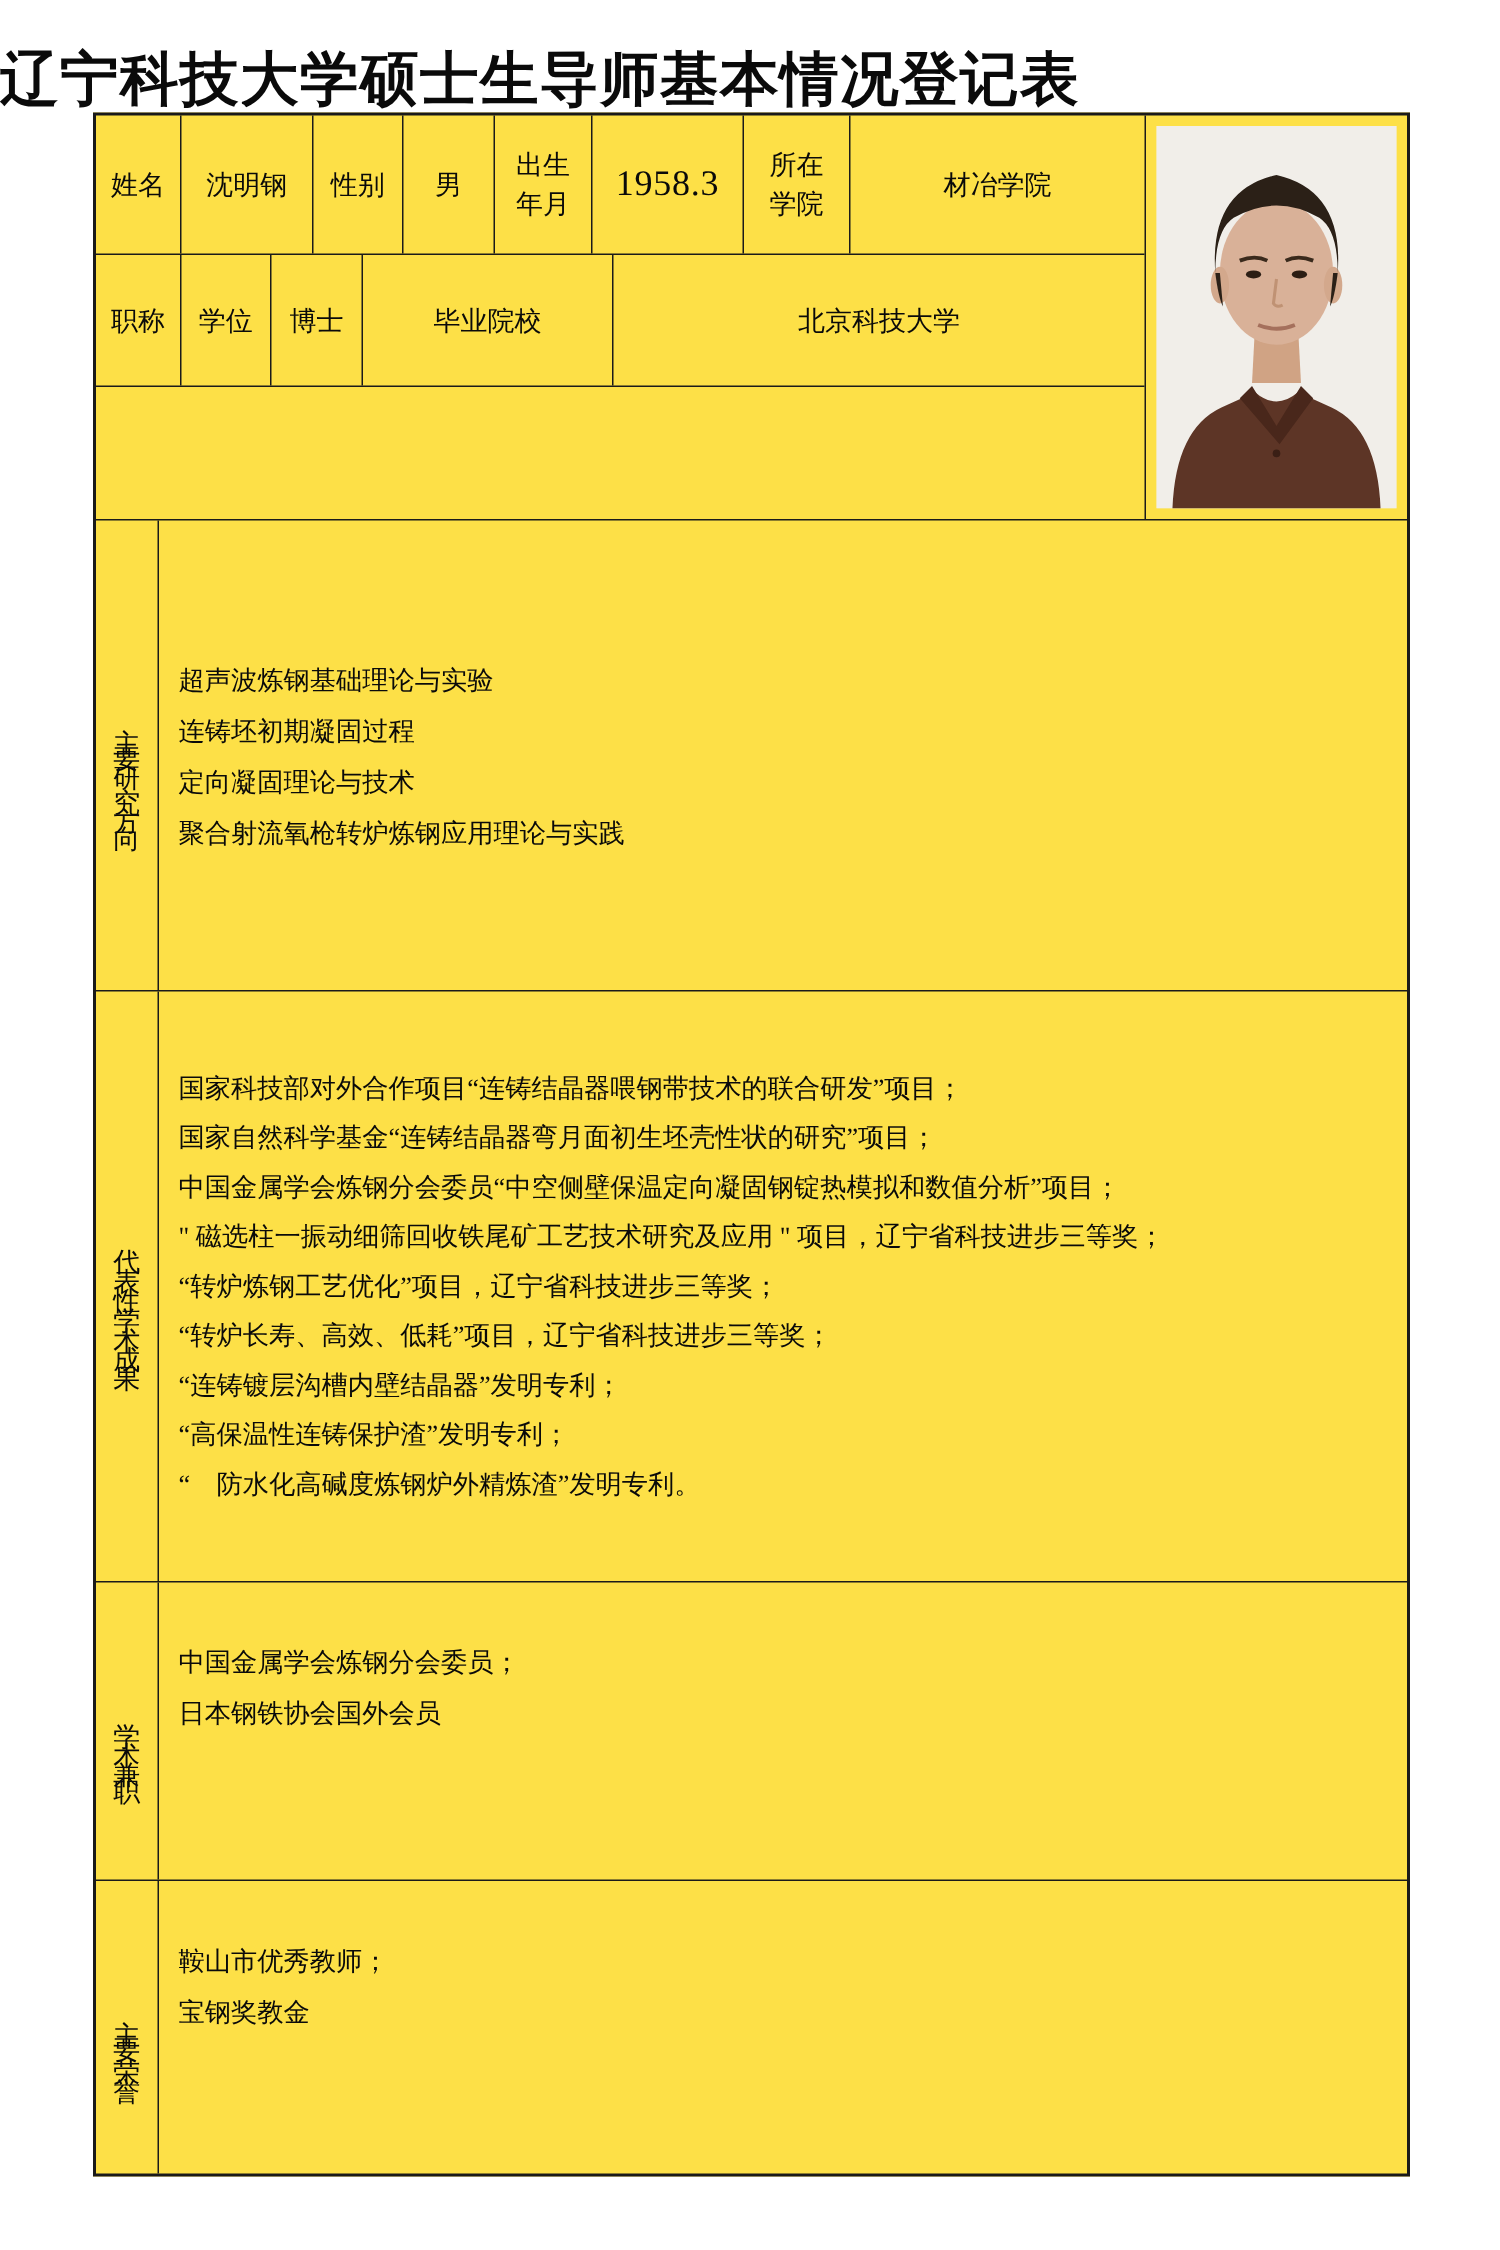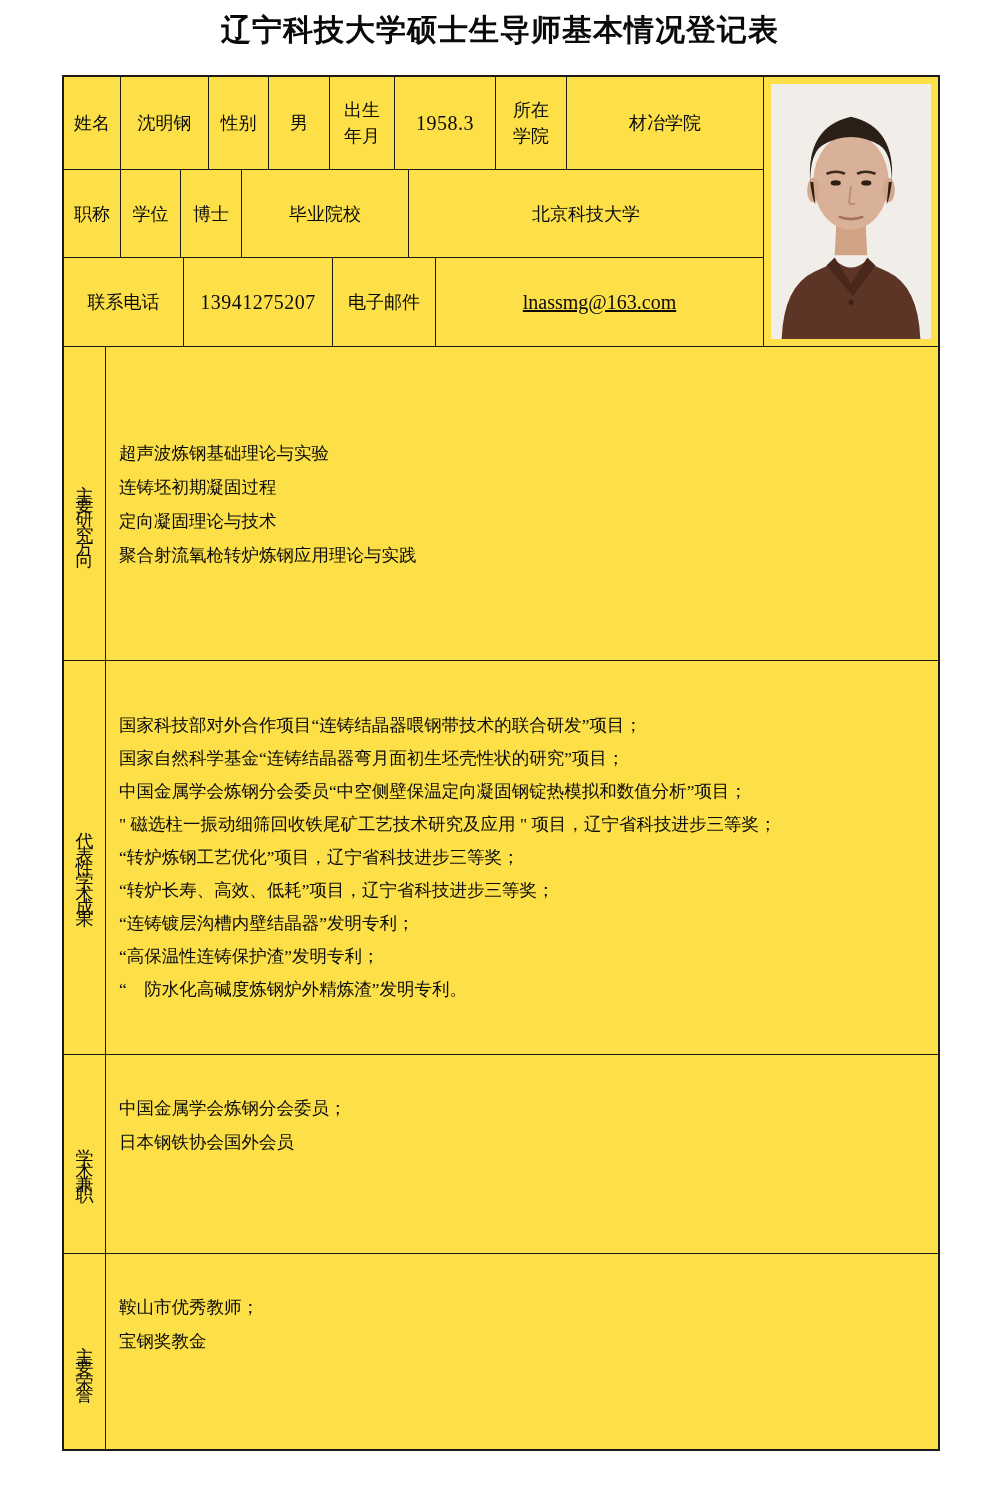--- a/index.html
+++ b/index.html
@@ -3,24 +3,23 @@
 <meta charset="utf-8">
 <style>
   * { box-sizing: border-box; margin: 0; padding: 0; }
   html, body { width: 1000px; height: 1500px; background: #ffffff; }
   body {
     font-family: "Liberation Serif", "DejaVu Serif", serif;
     color: #0a0a0a;
     position: relative;
   }
   .page-title {
-    text-align: center;
-    font-size: 30px;
+    font-size: 39px;
     font-weight: bold;
-    padding-top: 10px;
+    padding-top: 26px;
     letter-spacing: 1px;
   }
   .form-table {
     position: absolute;
     left: 62px;
     top: 75px;
     width: 878px;
     height: 1376px;
     border: 2px solid #1a1a1a;
     display: flex;
@@ -43,21 +42,21 @@
     display: flex;
     align-items: center;
     justify-content: center;
     text-align: center;
     font-size: 18px;
     line-height: 26px;
     overflow: hidden;
   }
   .cell.grow { flex: 1; border-right: none; }
   .wrap2 { display: inline-block; width: 2.2em; }
-  .num { font-size: 20px; letter-spacing: 0.5px; }
+  .num { font-size: 24px; letter-spacing: 0.5px; }
   .email-link { font-size: 20px; text-decoration: underline; cursor: pointer; }
   .photo-cell {
     width: 175px;
     border-left: 1px solid #1a1a1a;
     display: flex;
     align-items: center;
     justify-content: center;
     padding: 7px;
   }
   .photo-cell svg { width: 100%; height: 100%; display: block; }
@@ -116,28 +115,20 @@
           </div>
         <div class="cell grow">材冶学院</div>
       </div>
       <div class="row rowB">
         <div class="cell" style="width:57px">职称</div>
         <div class="cell" style="width:60px">学位</div>
         <div class="cell" style="width:61px">博士</div>
         <div class="cell" style="width:167px">毕业院校</div>
         <div class="cell grow">北京科技大学</div>
       </div>
-      <div class="row rowC">
-        <div class="cell" style="width:120px">联系电话</div>
-        <div class="cell num" style="width:149px">13941275207</div>
-        <div class="cell" style="width:103px">电子邮件</div>
-        <div class="cell grow">
-            <span class="email-link">lnassmg@163.com</span>
-          </div>
-      </div>
     </div>
     <div class="photo-cell">
       <svg viewBox="0 0 160 250" preserveAspectRatio="xMidYMid slice">
         <rect x="0" y="0" width="160" height="250" fill="#f3f1ed"></rect>
         <rect x="0" y="0" width="160" height="250" fill="#efece6" opacity="0.5"></rect>
 
         <path d="M66 130 L94 130 L96 168 L64 168 Z" fill="#d0a384"></path>
 
         <path d="M12 250 Q14 198 44 184 L66 174 Q80 186 94 174 L116 184 Q146 198 148 250 Z" fill="#5d3526"></path>
         <path d="M64 170 L80 196 L96 170 L104 178 L82 208 L56 178 Z" fill="#49271b"></path>

